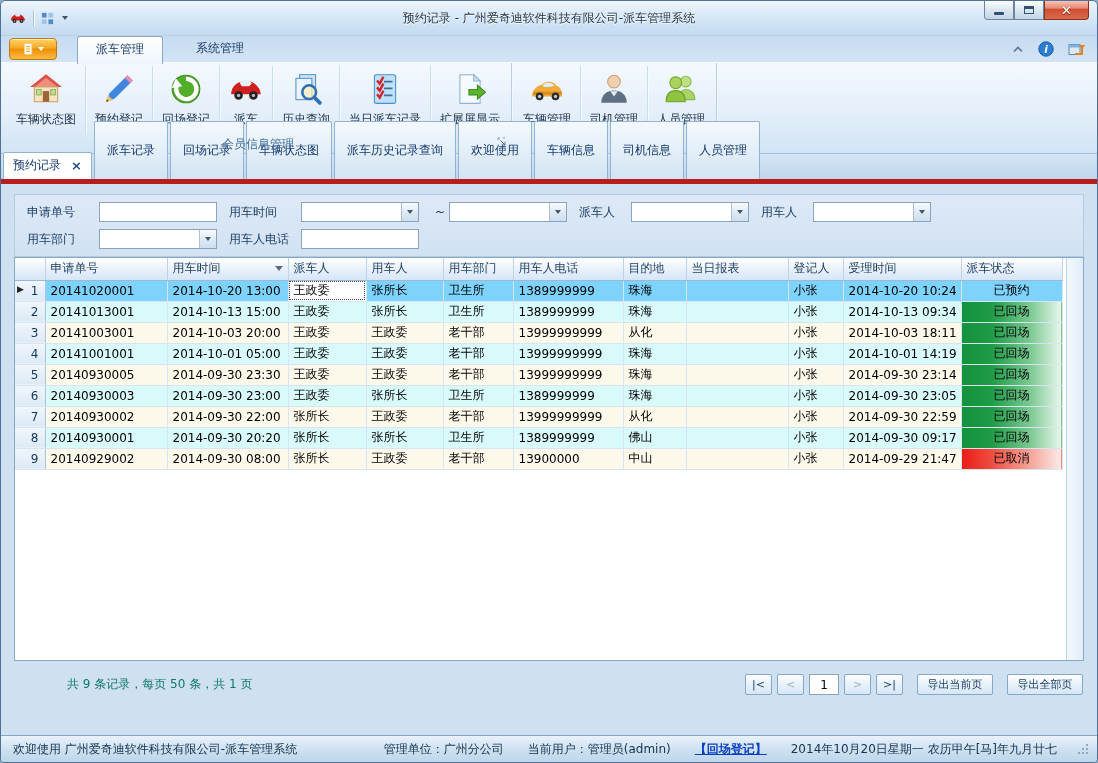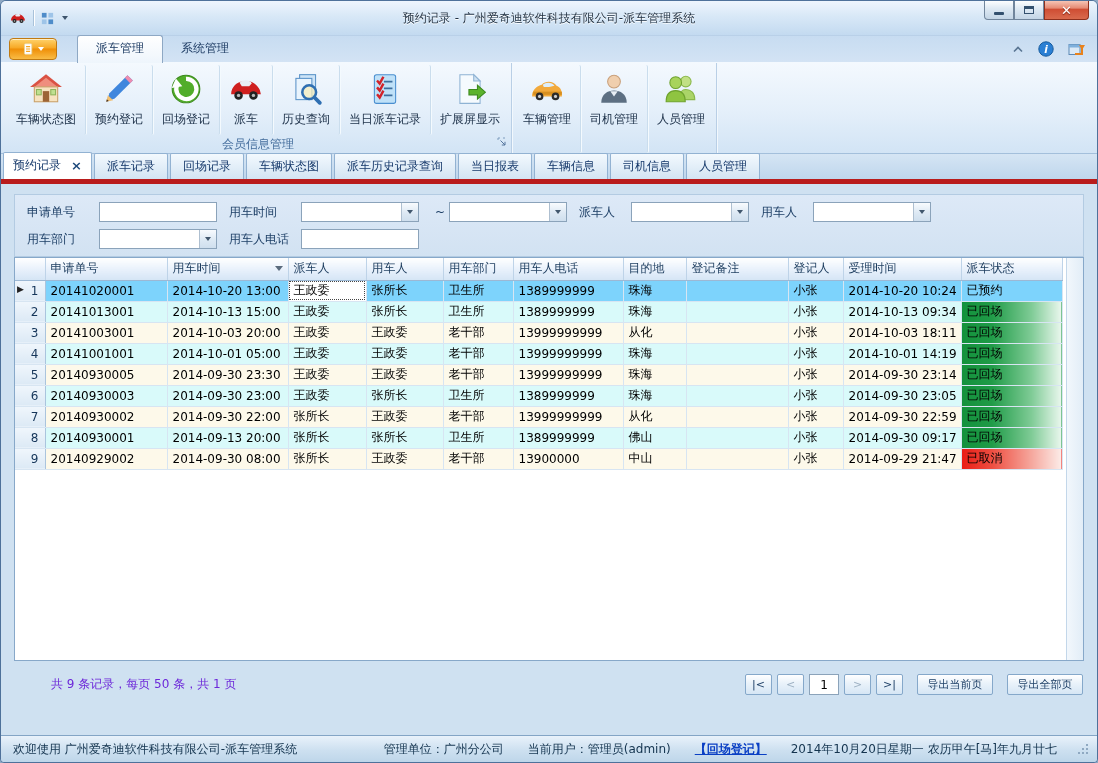--- a/index.html
+++ b/index.html
@@ -18,39 +18,39 @@
 .wbtn.min{border-radius:0 0 0 4px}
 .wbtn.close{width:45px;border-radius:0 0 4px 0;background:linear-gradient(#f6c4b4,#e58973 40%,#cf4d33 45%,#d96a4d);border-color:#8e2f1c}
 .glyph-min{width:10px;height:3px;background:#33506e;margin-top:6px;border-radius:1px}
 .glyph-max{width:10px;height:8px;border:1px solid #33506e;border-top:3px solid #33506e}
 .glyph-close{color:#fff;font-weight:bold;font-size:13px;line-height:1;text-shadow:0 1px 1px #7a2211}
 
 
 .tabrow{height:26px;flex:0 0 26px;display:flex;align-items:flex-end;background:linear-gradient(#c7dcf1,#d3e3f4);padding:0 6px;position:relative}
 .appbtn{width:48px;height:22px;border-radius:4px;background:linear-gradient(#ffd36b,#f7a825 45%,#ef8f07 50%,#f9bc45);border:1px solid #c07a12;display:flex;align-items:center;justify-content:center;gap:3px;margin:0 20px 2px 2px;box-shadow:inset 0 1px 0 rgba(255,255,255,.6)}
 .appbtn .darr{width:0;height:0;border-left:3px solid transparent;border-right:3px solid transparent;border-top:4px solid #fff}
-.rtabs{display:flex;align-items:flex-end;height:100%}
-.rtab{padding:4px 18px 5px;color:#1e3c64;cursor:default}
+.rtabs{display:flex;align-items:center;height:100%}
+.rtab{padding:4px 33px 5px;color:#1e3c64;cursor:default}
 .rtab.active{background:linear-gradient(#ffffff,#eef5fc);border:1px solid #8ea8c4;border-bottom:none;border-radius:3px 3px 0 0;padding:4px 18px 6px;margin-bottom:-1px}
 .tabrow-right{position:absolute;right:12px;top:5px;display:flex;gap:14px;align-items:center}
 
 
 .ribbon{height:92px;flex:0 0 92px;background:linear-gradient(#f4f9fe,#e4effa 55%,#d2e4f5);border-bottom:1px solid #a3bfdb;display:flex;padding:1px 4px 0}
 .rgroup{display:flex;flex-direction:column;border-right:1px solid #b9cfe6;box-shadow:1px 0 0 #f2f8fd}
 .rbtns{flex:1;display:flex;align-items:stretch;padding:2px 2px 0}
 .rbtn{display:flex;flex-direction:column;align-items:center;padding:7px 9px 2px;gap:5px;border-right:1px solid #cadded;box-shadow:1px 0 0 #f4fafe;border-radius:2px;cursor:default}
 .rbtn:last-child{border-right:none;box-shadow:none}
 .rbtn .icn svg{width:34px;height:34px}
 .rbtn-label{color:#20344c;white-space:nowrap}
 .rgroup-footer{height:18px;display:flex;align-items:center;justify-content:center;color:#446d9c;position:relative}
 .launcher{position:absolute;right:4px;bottom:3px;cursor:default}
 
 
 .doctabs{height:25px;flex:0 0 25px;background:linear-gradient(#d5e5f4,#bfd6ec);display:flex;align-items:flex-end;padding:2px 2px 0;gap:2px}
-.dtab{padding:4px 12px;background:linear-gradient(#f3f9fe,#d3e4f3);border:1px solid #92b2d2;border-bottom:none;border-radius:2px 2px 0 0;color:#16396b;white-space:nowrap;cursor:default}
+.dtab{padding:20px 12px;background:linear-gradient(#f3f9fe,#d3e4f3);border:1px solid #92b2d2;border-bottom:none;border-radius:2px 2px 0 0;color:#16396b;white-space:nowrap;cursor:default}
 .dtab.active{background:#fff;display:flex;align-items:center;gap:10px;padding:4px 9px 5px}
 .dtab .close{color:#1e4a7c;font-weight:bold;font-size:13px;line-height:1;cursor:default}
 
 
 .content{flex:1;background:#cfe1f1;border-top:5px solid #b91c1c;padding:10px 13px 0;display:flex;flex-direction:column}
 .filter-panel{border:1px solid #b3cbe2;background:linear-gradient(#dde9f7,#d2e2f2);padding:7px 12px;display:flex;flex-direction:column;gap:7px}
 .frow{display:flex;align-items:center}
 .fgroup{display:flex;align-items:center;margin-right:12px}
 .flabel{width:72px;color:#1d3f66}
 .flabel.tilde{width:18px;text-align:center}
@@ -69,29 +69,29 @@
 .grid-main{flex:1;overflow:hidden}
 table.grid{border-collapse:collapse;table-layout:fixed;width:1047px}
 table.grid th{height:22px;background:linear-gradient(#ffffff,#e7f0fb 55%,#d5e5f5);border-right:1px solid #bed3e8;border-bottom:1px solid #9cb8d4;text-align:left;padding:0 5px;font-weight:normal;color:#1c3c5e;white-space:nowrap;overflow:hidden;position:relative}
 table.grid td{height:21px;padding:0 5px;border-right:1px solid #d7e5f2;border-bottom:1px solid #d7e5f2;color:#000;white-space:nowrap;overflow:hidden}
 tr.cream td{background:#fdf9ea}
 tr.cyan td{background:#d9fafa}
 tr.sel td{background:#7dd3fc}
 td.ind,tr.sel td.ind,tr.cream td.ind,tr.cyan td.ind{background:linear-gradient(#f0f6fc,#dce9f5);border-right:1px solid #aac4dd;text-align:right;color:#16365a;padding:0 6px 0 2px;position:relative}
 .rowarrow{position:absolute;left:2px;top:3px;font-size:9px;color:#222}
 td.focus{background:#fff !important;outline:1px dotted #444;outline-offset:-2px}
-td.status{text-align:left;padding-right:6px}
+td.status{text-align:center;padding-right:6px}
 .st-returned{background:linear-gradient(90deg,#13913c 0%,#1f9b47 30%,#7fcb96 70%,#eaf7ee 100%) !important}
 .st-cancelled{background:linear-gradient(90deg,#ea1c16 0%,#ee4d40 30%,#f5a79d 70%,#fcecE8 100%) !important}
 .sorticon{position:absolute;right:5px;top:8px;width:0;height:0;border-left:4px solid transparent;border-right:4px solid transparent;border-top:5px solid #5a6b7d}
 .vscroll{flex:0 0 17px;background:linear-gradient(90deg,#f2f7fc,#e2edf7);border-left:1px solid #c3d7ea}
 
 
 .pagerrow{display:flex;align-items:center;margin:13px 1px 0}
-.summary{margin-left:36px;color:#6d28d9}
+.summary{margin-left:52px;color:#0f766e}
 .pager{margin-left:auto;display:flex;gap:5px;align-items:center}
 .pbtn{min-width:27px;height:21px;border:1px solid #85a8ca;border-radius:2px;background:linear-gradient(#ffffff,#e9f2fa 45%,#d6e6f5);color:#1d3f66;display:flex;align-items:center;justify-content:center;font-size:11px;cursor:default}
 .pbtn.dis{color:#9db0c2}
 input.pagein{width:30px;height:21px;border:1px solid #8ba3ba;text-align:center;font:12px "DejaVu Sans","Liberation Sans",sans-serif}
 .pexp{margin-left:9px;min-width:76px}
 
 
 .statusbar{margin-top:auto;height:27px;flex:0 0 27px;background:linear-gradient(#e9f2fb,#cde0f0 55%,#bed6ea);border-top:1px solid #84a5c6;display:flex;align-items:center;padding:0 8px;color:#14344f;gap:0;border-radius:0 0 3px 3px}
 .sbitem{padding:0 12px;white-space:nowrap}
 .sb-welcome{margin-right:auto;padding-left:4px}
@@ -329,21 +329,21 @@
 
   <div class="doctabs">
       <div class="dtab active">
         <span class="dtab-label">预约记录</span>
         <span class="close">×</span>
       </div>
       <div class="dtab"><span class="dtab-label">派车记录</span></div>
       <div class="dtab"><span class="dtab-label">回场记录</span></div>
       <div class="dtab"><span class="dtab-label">车辆状态图</span></div>
       <div class="dtab"><span class="dtab-label">派车历史记录查询</span></div>
-      <div class="dtab"><span class="dtab-label">当日报表</span></div>
+      <div class="dtab"><span class="dtab-label">欢迎使用</span></div>
       <div class="dtab"><span class="dtab-label">车辆信息</span></div>
       <div class="dtab"><span class="dtab-label">司机信息</span></div>
       <div class="dtab"><span class="dtab-label">人员管理</span></div>
     </div>
 
   <div class="content">
 
     <div class="filter-panel">
       <div class="frow">
           <div class="fgroup fg-request-no">
@@ -415,21 +415,21 @@
             <thead>
               <tr>
                 <th><span></span></th>
                 <th><span>申请单号</span></th>
                 <th><span>用车时间</span><span class="sorticon"></span></th>
                 <th><span>派车人</span></th>
                 <th><span>用车人</span></th>
                 <th><span>用车部门</span></th>
                 <th><span>用车人电话</span></th>
                 <th><span>目的地</span></th>
-                <th><span>登记备注</span></th>
+                <th><span>当日报表</span></th>
                 <th><span>登记人</span></th>
                 <th><span>受理时间</span></th>
                 <th><span>派车状态</span></th>
               </tr>
             </thead>
             <tbody>
               <tr class="sel">
                 <td class="ind"><span class="rowarrow">▶</span><span class="rownum">1</span></td>
                 <td class="cell">20141020001</td>
                 <td class="cell">2014-10-20 13:00</td>
@@ -523,21 +523,21 @@
                 <td class="cell">13999999999</td>
                 <td class="cell">从化</td>
                 <td class="cell"></td>
                 <td class="cell">小张</td>
                 <td class="cell">2014-09-30 22:59</td>
                 <td class="cell status st-returned">已回场</td>
               </tr>
               <tr class="cyan">
                 <td class="ind"><span class="rownum">8</span></td>
                 <td class="cell">20140930001</td>
-                <td class="cell">2014-09-13 20:00</td>
+                <td class="cell">2014-09-30 20:20</td>
                 <td class="cell">张所长</td>
                 <td class="cell">张所长</td>
                 <td class="cell">卫生所</td>
                 <td class="cell">1389999999</td>
                 <td class="cell">佛山</td>
                 <td class="cell"></td>
                 <td class="cell">小张</td>
                 <td class="cell">2014-09-30 09:17</td>
                 <td class="cell status st-returned">已回场</td>
               </tr>

